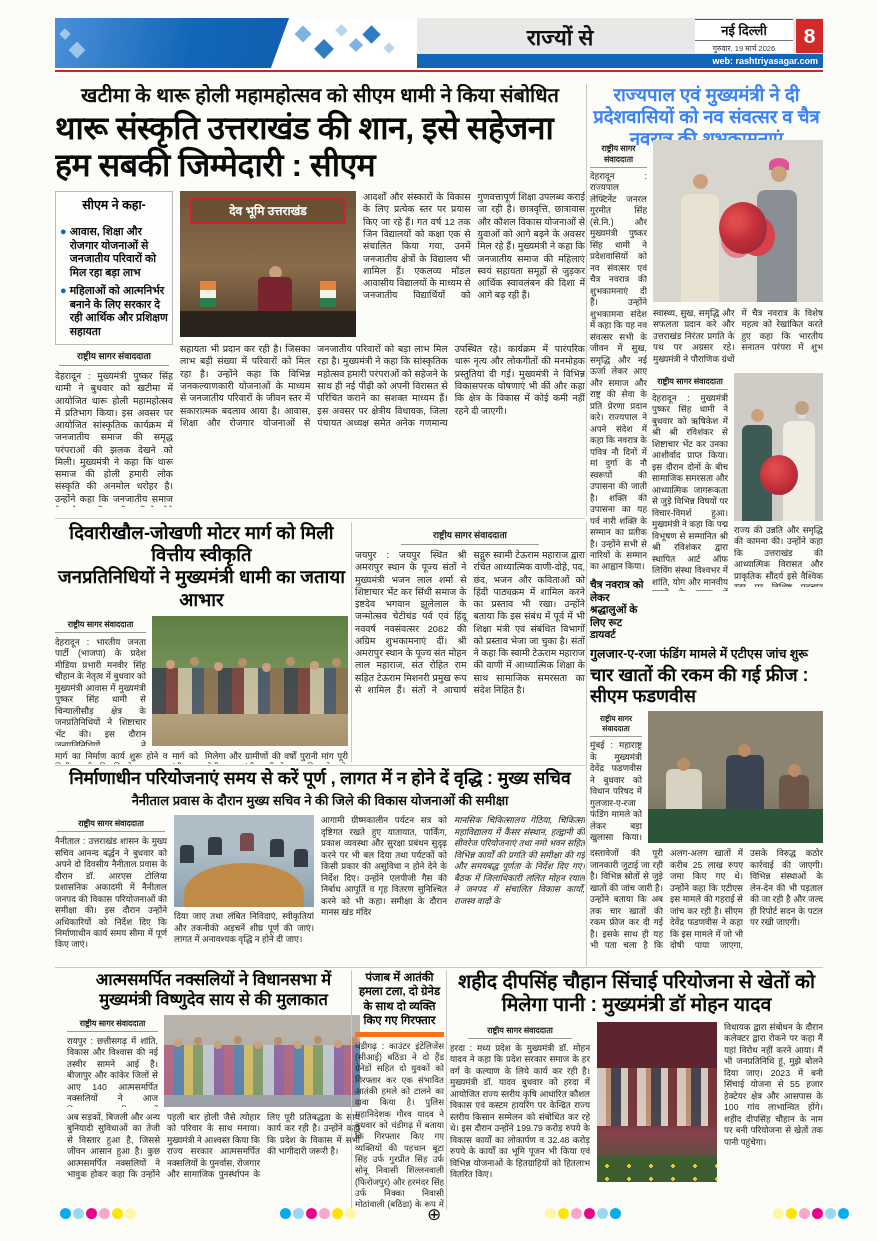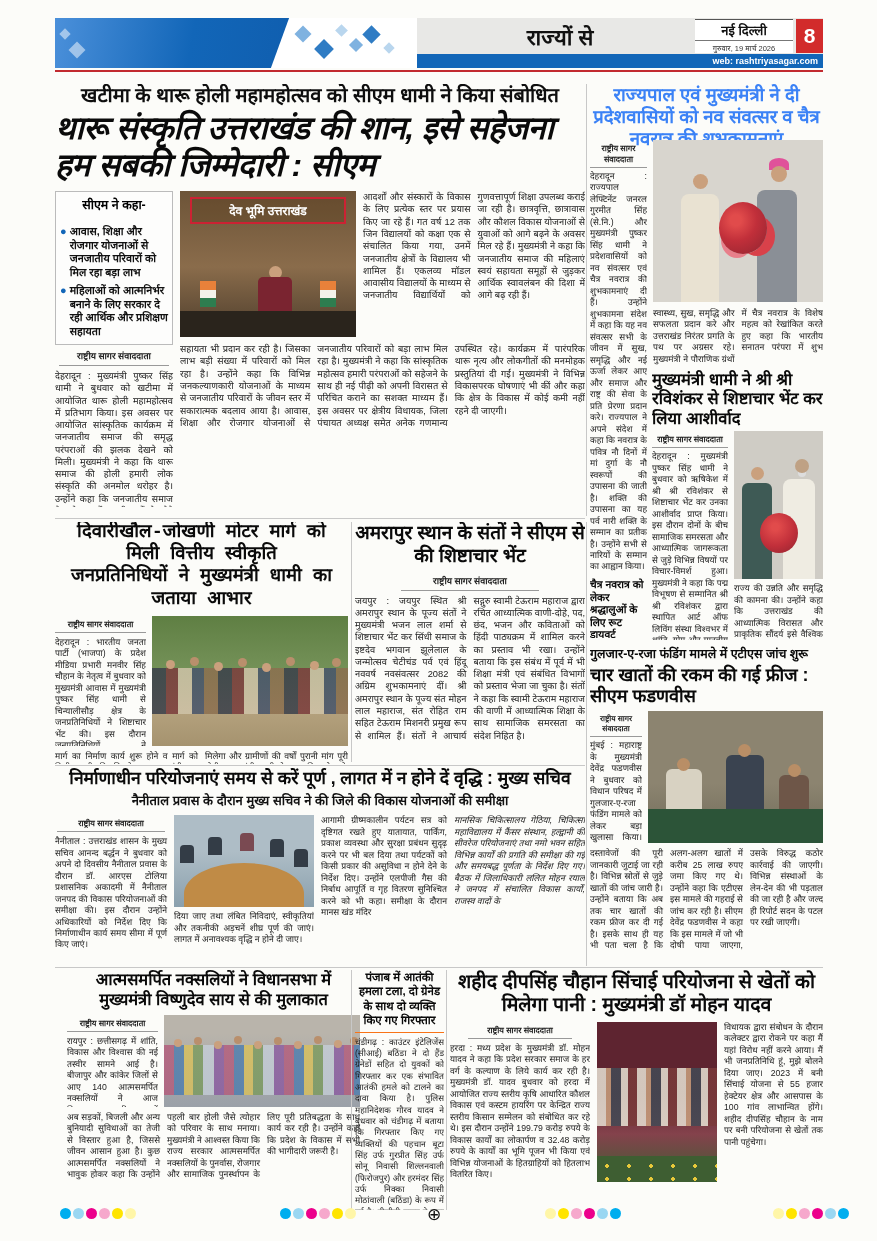--- a/index.html
+++ b/index.html
@@ -39,21 +39,21 @@
   .cols2 { columns:2; column-gap:7px; }
   .cols3 { columns:3; column-gap:7px; }
   .hr { position:absolute; height:1px; background:#c8c8c8; }
   .vr { position:absolute; width:1px; background:#c8c8c8; }
   .photo { position:relative; overflow:hidden; background:#c8c2b8; flex:none; }
   .heads { position:absolute; width:9px; height:9px; border-radius:50%; background:#caa07d; }
 
   
   #a-tharu { left:0; top:0; width:530px; height:434px; }
   .kicker { font-size:20px; font-weight:bold; color:#0e0e0e; text-align:center; line-height:1.1; }
-  .hl-xl { font-size:32px; font-weight:bold; color:#0a0a0a; line-height:1.16; margin-top:4px; letter-spacing:-.5px;font-style:italic; }
+  .hl-xl { font-size:32px; font-weight:bold; color:#0a0a0a; line-height:1.16; margin-top:4px; letter-spacing:-.5px; }
   .t-cols { display:flex; gap:7px; margin-top:7px; height:316px; overflow:hidden; }
   .t-c1 { width:118px; flex:none; }
   .cm-box { border:1px solid #bbb; padding:4px 4px 6px; background:#fdfdfc; }
   .cm-title { font-size:12.5px; font-weight:bold; text-align:center; margin-bottom:12px; }
   .cm-bullet { display:flex; gap:3px; font-size:10.8px; font-weight:bold; line-height:1.25; color:#111; margin-top:5px; }
   .cm-dot { color:#1266b8; font-size:11px; line-height:1.2; }
   .t-main { flex:1; }
   .t-row1 { display:flex; gap:7px; height:146px; }
   .photo-tharu { width:176px; height:146px; background:linear-gradient(#6d5438,#8a6c4b 52%,#4d3d2c);padding-left:40px; }
   .pt-banner { position:absolute; left:10px; right:10px; top:6px; border:2px solid #c23; color:#fff;
@@ -108,21 +108,21 @@
   .photo-fad { width:175px; height:132px; background:linear-gradient(#8c8470 55%,#6e6a58); }
   .pf-desk { position:absolute; left:0; right:0; bottom:0; height:34px; background:#2c5438; }
   .pf-m1 { position:absolute; left:18px; bottom:30px; width:36px; height:44px; background:#d8d2c2; border-radius:6px 6px 0 0; }
   .pf-m2 { position:absolute; left:78px; bottom:30px; width:38px; height:58px; background:#3a4350; border-radius:6px 6px 0 0; }
   .pf-m3 { position:absolute; right:14px; bottom:30px; width:30px; height:38px; background:#6e5648; border-radius:6px 6px 0 0; }
   .pf-h { position:absolute; width:13px; height:13px; border-radius:50%; background:#b98e66; }
   .f-b { margin-top:5px; height:118px; overflow:hidden; }
 
   
   #a-motor { left:0; top:438px; width:293px; height:242px; }
-  .hl-motor { font-size:18.5px; font-weight:bold; line-height:1.2; text-align:center; color:#0a0a0a;font-family:Liberation Mono, monospace; }
+  .hl-motor { font-size:18.5px; font-weight:bold; line-height:1.2; text-align:center; color:#0a0a0a; }
   .m-row2 { display:flex; gap:6px; margin-top:5px; height:130px; }
   .m-c1 { width:91px; flex:none; overflow:hidden; }
   .m-c1 .byline { margin:0 0 4px; font-size:8px; }
   .photo-motor { width:196px; height:130px; background:linear-gradient(#5f7f43 0%,#76935a 45%,#b3a07c 75%,#a5936f 100%); }
   .pm-band { position:absolute; left:0; right:0; top:52px; height:46px;
     background:repeating-linear-gradient(90deg,#3a3f4a 0 14px,#7b3c3c 14px 26px,#cfc3a8 26px 40px,#47546b 40px 52px,#8c6f4f 52px 66px); opacity:.85; }
   .m-b { margin-top:5px; height:52px; overflow:hidden; }
 
   
   #a-amra { left:300px; top:438px; width:230px; height:242px; }
@@ -149,21 +149,21 @@
   .x-c1 { width:91px; flex:none; overflow:hidden; }
   .x-c1 .byline { margin:0 0 4px; font-size:8px; }
   .photo-naxal { width:196px; height:92px; background:linear-gradient(#b9b4ab 20%,#9aa0a8); }
   .px-crowd { position:absolute; left:0; right:0; top:30px; height:50px;
     background:repeating-linear-gradient(90deg,#b35a7a 0 10px,#4c7cae 10px 20px,#d9c05a 20px 29px,#7a9a5c 29px 39px,#c4cdd6 39px 50px,#8a5aa0 50px 60px); opacity:.8; }
   .x-b { margin-top:5px; height:92px; overflow:hidden; }
 
   
   #a-punjab { left:300px; top:886px; width:89px; height:240px; }
   .hl-pun { font-size:11.5px; font-weight:bold; line-height:1.25; text-align:center; color:#0a0a0a;
-    border-bottom:1px solid #f97316; padding-bottom:4px; margin-bottom:4px; }
+    border-bottom:5px solid #f97316; padding-bottom:4px; margin-bottom:4px; }
   .p-b { font-size:8.6px; }
 
   
   #a-yadav { left:395px; top:886px; width:373px; height:240px; }
   .hl-yad { font-size:19.5px; font-weight:bold; line-height:1.2; text-align:center; color:#0a0a0a; }
   .y-row { display:flex; gap:7px; margin-top:5px; height:168px; overflow:hidden; }
   .y-c1 { width:140px; flex:none; overflow:hidden; }
   .y-c1 .byline { margin:0 18px 4px; font-size:8px; }
   .photo-yadav { width:120px; height:160px; background:linear-gradient(#5e2430 45%,#84424c 70%,#3e5e32); }
   .py-crowd { position:absolute; left:0; right:0; top:46px; height:58px;
@@ -261,21 +261,20 @@
         <div class="pn-fig2"></div>
         <span class="pn-h1"></span>
         <span class="pn-turban"></span>
         <span class="pn-h2"></span>
         <div class="pn-bouquet"></div>
       </div>
       <p class="n-b bodytxt sm cols2">स्वास्थ्य, सुख, समृद्धि और सफलता प्रदान करे और उत्तराखंड निरंतर प्रगति के पथ पर अग्रसर रहे। मुख्यमंत्री ने पौराणिक ग्रंथों में चैत्र नवरात्र के विशेष महत्व को रेखांकित करते हुए कहा कि भारतीय सनातन परंपरा में शुभ कार्यों की शुरुआत में संकल्प लेना महत्वपूर्ण है।</p>
     </article>
 
     <article class="art" id="a-ravi">
-      <h2 class="hl-s">मुख्यमंत्री धामी ने श्री श्री रविशंकर से शिष्टाचार भेंट कर लिया आशीर्वाद</h2>
       <div class="r-row">
         <div class="r-c1">
           <div class="byline">राष्ट्रीय सागर संवाददाता</div>
           <p class="bodytxt sm">देहरादून : मुख्यमंत्री पुष्कर सिंह धामी ने बुधवार को ऋषिकेश में श्री श्री रविशंकर से शिष्टाचार भेंट कर उनका आशीर्वाद प्राप्त किया। इस दौरान दोनों के बीच सामाजिक समरसता और आध्यात्मिक जागरूकता से जुड़े विभिन्न विषयों पर विचार-विमर्श हुआ। मुख्यमंत्री ने कहा कि पद्म विभूषण से सम्मानित श्री श्री रविशंकर द्वारा स्थापित आर्ट ऑफ लिविंग संस्था विश्वभर में शांति, योग और मानवीय मूल्यों के प्रसार में महत्वपूर्ण भूमिका निभा रही है। उनके मार्गदर्शन से समाज में सकारात्मक ऊर्जा का संचार हो रहा है, जो उत्तराखंड जैसे आध्यात्मिक प्रदेश के लिए अत्यंत प्रेरणादायक है।</p>
         </div>
         <div class="r-c2" style="width:89px;flex:none;">
           <div class="photo photo-ravi">
             <div class="pr-f1"></div>
             <div class="pr-f2"></div>
             <span class="pr-h1"></span>
@@ -320,21 +319,20 @@
         </div>
         <div class="photo photo-motor">
           <div class="pm-band"></div>
           <span class="heads" style="left:14px;top:44px;box-shadow:24px -3px 0 #b98f6c,48px 2px 0 #caa07d,72px -2px 0 #b98f6c,96px 3px 0 #caa07d,120px -3px 0 #b98f6c,144px 1px 0 #caa07d,166px -2px 0 #b98f6c;"></span>
         </div>
       </div>
       <p class="m-b bodytxt sm cols2">मार्ग का निर्माण कार्य शुरू होने व मार्ग को वित्तीय स्वीकृति मिलने पर मुख्यमंत्री का आभार व्यक्त किया। उन्होंने कहा कि इस मार्ग के बनने से क्षेत्र के दर्जनों गांवों को सीधा लाभ मिलेगा और ग्रामीणों की वर्षों पुरानी मांग पूरी होगी। मुख्यमंत्री धामी ने कहा कि प्रदेश के दूरस्थ क्षेत्रों का संतुलित विकास सरकार की प्राथमिकता है।</p>
     </article>
 
     <article class="art" id="a-amra">
-      <h2 class="hl-amra">अमरापुर स्थान के संतों ने सीएम से की शिष्टाचार भेंट</h2>
       <div class="byline" style="width:60%;margin:4px auto;">राष्ट्रीय सागर संवाददाता</div>
       <p class="am-b bodytxt cols2">जयपुर : जयपुर स्थित श्री अमरापुर स्थान के पूज्य संतों ने मुख्यमंत्री भजन लाल शर्मा से शिष्टाचार भेंट कर सिंधी समाज के इष्टदेव भगवान झूलेलाल के जन्मोत्सव चेटीचंड पर्व एवं हिंदू नववर्ष नवसंवत्सर 2082 की अग्रिम शुभकामनाएं दीं। श्री अमरापुर स्थान के पूज्य संत मोहन लाल महाराज, संत रोहित राम सहित टेऊराम मिशनरी प्रमुख रूप से शामिल हैं। संतों ने आचार्य सद्गुरु स्वामी टेऊराम महाराज द्वारा रचित आध्यात्मिक वाणी-दोहे, पद, छंद, भजन और कविताओं को हिंदी पाठ्यक्रम में शामिल करने का प्रस्ताव भी रखा। उन्होंने बताया कि इस संबंध में पूर्व में भी शिक्षा मंत्री एवं संबंधित विभागों को प्रस्ताव भेजा जा चुका है। संतों ने कहा कि स्वामी टेऊराम महाराज की वाणी में आध्यात्मिक शिक्षा के साथ सामाजिक समरसता का संदेश निहित है।</p>
     </article>
 
     <article class="art" id="a-sachiv">
       <h2 class="hl-sac">निर्माणाधीन परियोजनाएं समय से करें पूर्ण , लागत में न होने दें वृद्धि : मुख्य सचिव</h2>
       <div class="hl-sac-sub">नैनीताल प्रवास के दौरान मुख्य सचिव ने की जिले की विकास योजनाओं की समीक्षा</div>
       <div class="s-cols">
         <div class="s-c1">
           <div class="byline">राष्ट्रीय सागर संवाददाता</div>

